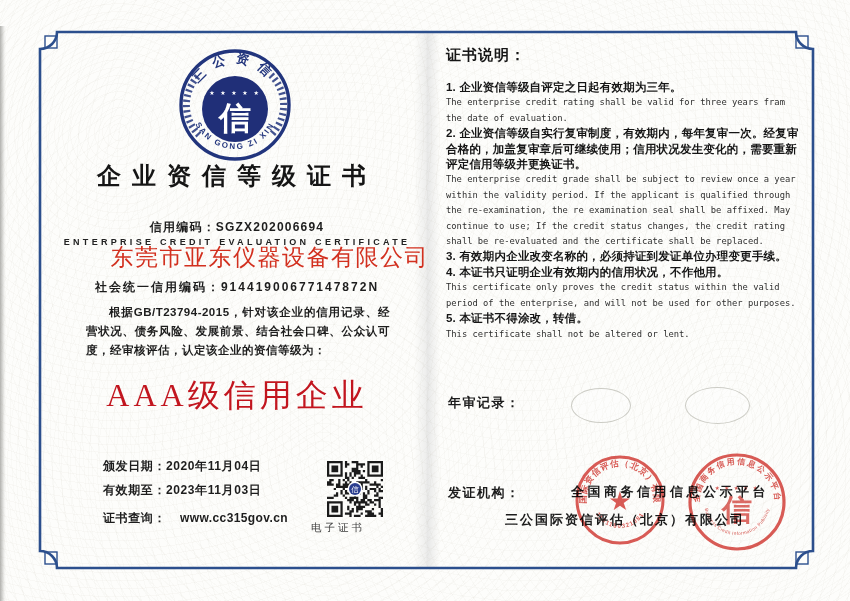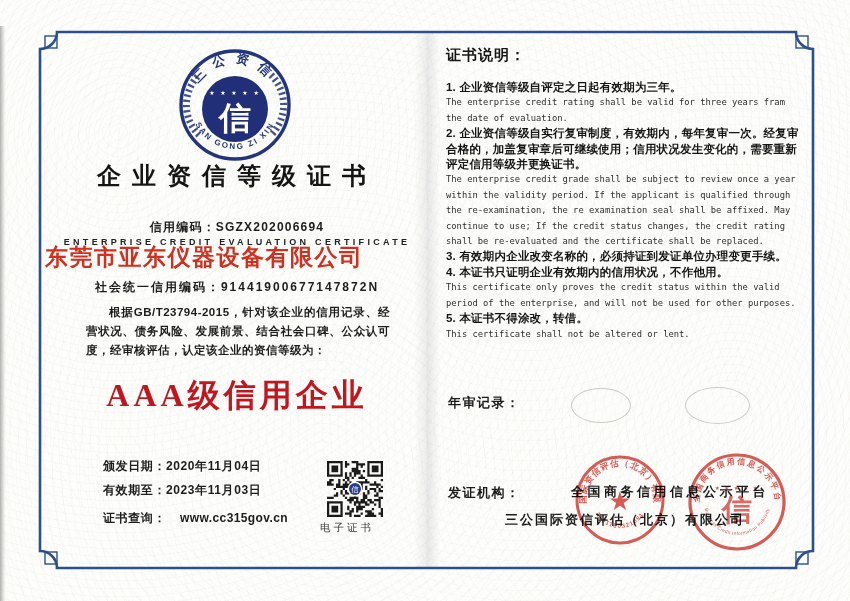--- a/index.html
+++ b/index.html
@@ -17,31 +17,31 @@
     background:linear-gradient(to right,transparent,rgba(110,112,120,.10) 45%,rgba(110,112,120,.15) 52%,transparent);}
   svg.frame{position:absolute;left:0;top:0;}
 
   .abs{position:absolute;}
   .title-zh{left:45px;top:160px;width:384px;text-align:center;font-family:"Liberation Serif","DejaVu Serif",serif;
     font-weight:bold;font-size:24px;letter-spacing:11px;color:#151515;white-space:nowrap;}
   .title-en{left:45px;top:198px;width:384px;text-align:center;font-weight:bold;font-size:9px;
     letter-spacing:3.3px;color:#222;white-space:nowrap;margin-top:39px;}
   .credit-code{left:45px;top:219px;width:384px;text-align:center;font-weight:bold;font-size:12px;
     letter-spacing:1.2px;color:#1d1d1d;}
-  .company{left:45px;top:242px;width:384px;text-align:left;font-weight:bold;font-size:23px;
+  .company{left:45px;top:242px;width:384px;text-align:right;font-weight:normal;font-size:23px;
     letter-spacing:1.5px;color:#d2301f;white-space:nowrap;}
   .uscc{left:45px;top:279px;width:384px;text-align:center;font-weight:bold;font-size:12px;
     letter-spacing:2px;color:#1d1d1d;}
   .body-par{left:86px;top:303px;width:304px;font-weight:bold;font-size:11.5px;line-height:19px;
     color:#1d1d1d;text-indent:2em;letter-spacing:.5px;text-align:justify;}
   .rating{left:45px;top:374px;width:384px;text-align:center;font-family:"Liberation Serif","DejaVu Serif",serif;
-    font-weight:bold;font-size:32px;letter-spacing:4px;color:#c2161f;white-space:nowrap;}
+    font-weight:normal;font-size:32px;letter-spacing:4px;color:#c2161f;white-space:nowrap;}
   .date-row{left:103px;font-weight:bold;font-size:12px;color:#1d1d1d;letter-spacing:.6px;}
   .query-val{margin-left:14px;letter-spacing:.4px;}
-  .qr-caption{left:307px;top:521px;width:80px;text-align:center;font-family:"Liberation Serif","DejaVu Serif",serif;
+  .qr-caption{left:298px;top:521px;width:80px;text-align:center;font-family:"Liberation Serif","DejaVu Serif",serif;
     font-size:10.5px;letter-spacing:3px;color:#3c3c3c;}
 
   .r-heading{left:446px;top:46px;font-weight:bold;font-size:15px;letter-spacing:1px;color:#161616;}
   .r-items{left:446px;top:80px;width:356px;}
   .r-items .zh{font-weight:bold;font-size:11.5px;line-height:15.4px;color:#151515;letter-spacing:.2px;}
   .r-items .en{font-family:"DejaVu Sans Mono","Liberation Mono",monospace;font-size:8.8px;
     line-height:15.4px;color:#2e2e2e;}
   .ar-label{left:448px;top:394px;font-weight:bold;font-size:13px;letter-spacing:1.5px;color:#1b1b1b;text-align:center;}
   .oval{position:absolute;border:1px solid #ccccc5;border-radius:50%;background:rgba(255,255,255,.25);}
   .issuer-label{left:448px;top:484px;font-weight:bold;font-size:13px;letter-spacing:1.5px;color:#1b1b1b;}

